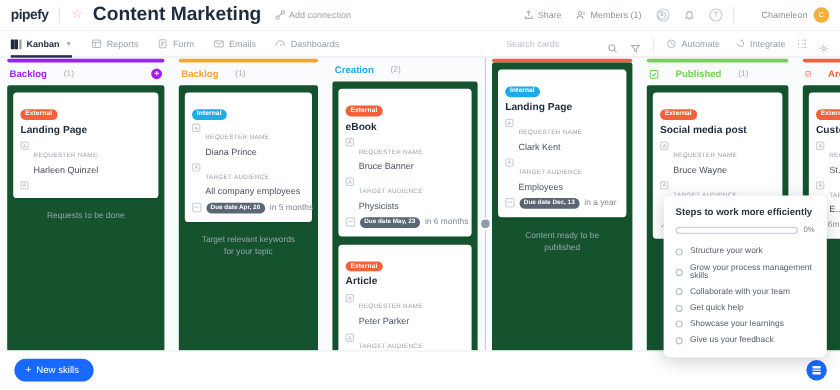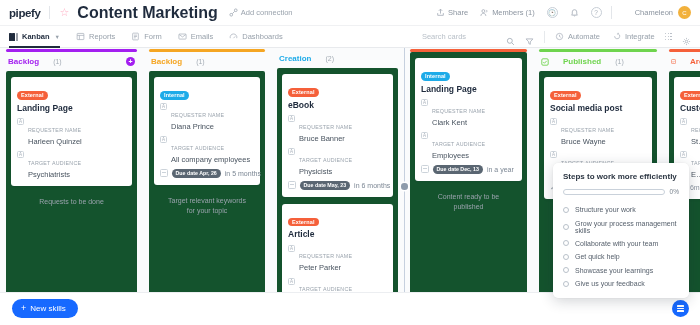--- a/index.html
+++ b/index.html
@@ -357,24 +357,20 @@
           <div class="card-title">Landing Page</div>
           <div class="field">
             <span class="field-ico">A</span>
             <span class="field-body">
               <span class="field-label">REQUESTER NAME</span>
               <div class="field-value">Harleen Quinzel</div>
             </span>
           </div>
           <div class="field" style="margin-bottom:0">
             <span class="field-ico">A</span>
-            <span class="field-body">
-              <span class="field-label">TARGET AUDIENCE</span>
-              <div class="field-value">Psychiatrists</div>
-            </span>
           </div>
         </div>
         <div class="col-hint">Requests to be done</div>
       </div>
     </div>
 
     <div class="col" style="width:128px">
       <div class="col-accent" style="background:#f5a623"></div>
       <div class="col-head">
         <span class="col-name" style="color:#f5a623">Backlog</span>

